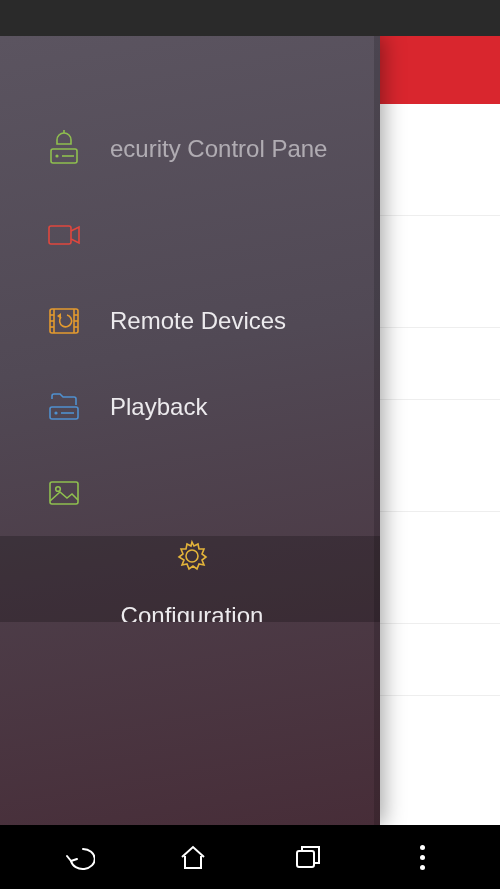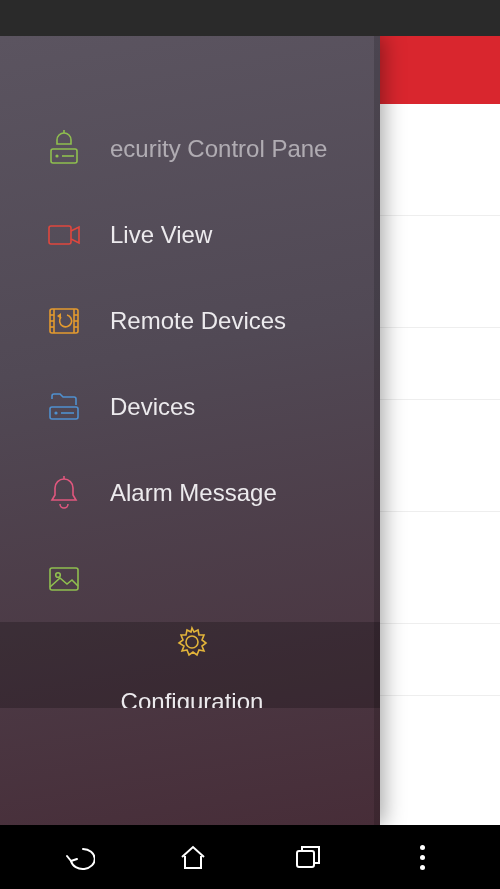--- a/index.html
+++ b/index.html
@@ -210,21 +210,20 @@
 
       <div class="ditem">
         <span class="dicon">
           <svg viewBox="0 0 40 40">
               <g stroke="#e0473e">
             <rect x="5" y="11" width="22" height="18" rx="2"></rect>
             <path d="M27 16 L35 12 V28 L27 24"></path>
           </g>
             </svg>
         </span>
-        <span>Live View</span>
       </div>
 
       <div class="ditem">
         <span class="dicon">
           <svg viewBox="0 0 40 40">
               <g stroke="#e39a2f">
             <rect x="6" y="8" width="28" height="24" rx="2"></rect>
             <line x1="10" y1="8" x2="10" y2="32"></line>
             <line x1="30" y1="8" x2="30" y2="32"></line>
             <line x1="6" y1="14" x2="10" y2="14"></line>
@@ -245,35 +244,23 @@
         <span class="dicon">
           <svg viewBox="0 0 40 40">
               <g stroke="#4f90cf">
             <path d="M8 12 V9 a2 2 0 0 1 2-2 h6 l3 3 h11 a2 2 0 0 1 2 2 v6"></path>
             <rect x="6" y="20" width="28" height="12" rx="2"></rect>
             <circle cx="12" cy="26" r="1.6" fill="#4f90cf" stroke="none"></circle>
             <line x1="17" y1="26" x2="30" y2="26"></line>
           </g>
             </svg>
         </span>
-        <span>Devices</span>
-      </div>
-
-      <div class="ditem">
-        <span class="dicon">
-          <svg viewBox="0 0 40 40">
-              <g stroke="#e0577e">
-            <path d="M20 6 a9 9 0 0 1 9 9 v7 l3 5 H8 l3-5 v-7 a9 9 0 0 1 9-9 Z"></path>
-            <path d="M16 31 a4 4 0 0 0 8 0"></path>
-            <line x1="20" y1="3" x2="20" y2="6"></line>
-          </g>
-            </svg>
-        </span>
-        <span>Alarm Message</span>
-      </div>
+        <span>Playback</span>
+      </div>
+
 
       <div class="ditem">
         <span class="dicon">
           <svg viewBox="0 0 40 40">
               <g stroke="#8fbf4f">
             <rect x="6" y="9" width="28" height="22" rx="2"></rect>
             <circle cx="14" cy="16" r="2.3"></circle>
             <path d="M6 28 L16 19 L23 25 L28 21 L34 27"></path>
           </g>
             </svg>

